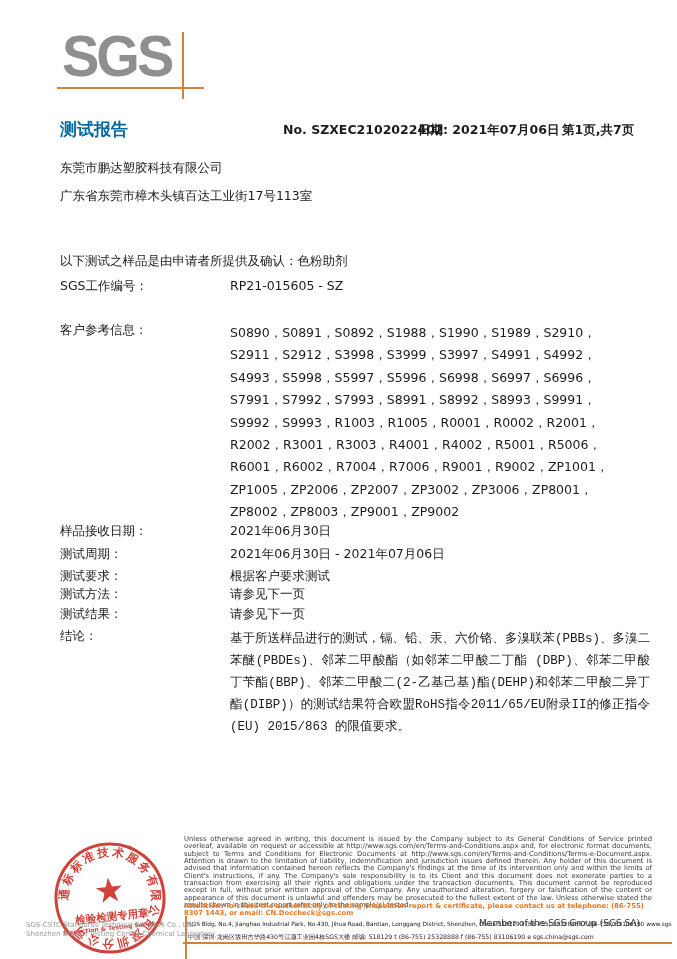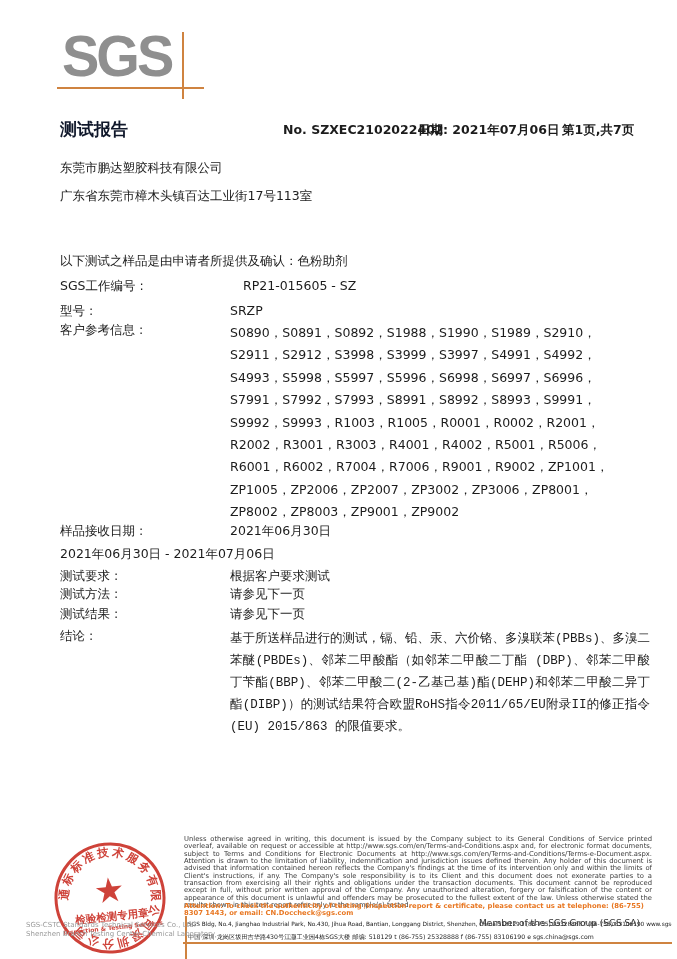--- a/index.html
+++ b/index.html
@@ -9,33 +9,33 @@
   }
   
   .logo{
     position:absolute;left:62px;top:26px;font-size:56px;font-weight:bold;
     color:#8f8f8f;letter-spacing:-3px;line-height:60px;
     font-family:"Liberation Sans","DejaVu Sans",sans-serif;transform:scaleY(1.04);
   }
   .logo-hline{position:absolute;left:57px;top:87px;width:147px;height:2px;background:#cf8340;}
   .logo-vline{position:absolute;left:182px;top:32px;width:2px;height:67px;background:#cf8340;}
   
-  .title{position:absolute;left:60px;top:118px;font-size:17px;font-weight:bold;color:#0f172a;}
+  .title{position:absolute;left:60px;top:118px;font-size:17px;font-weight:bold;color:#0369a1;}
   .report-no{position:absolute;left:235px;top:122px;font-size:12.5px;font-weight:600;margin-left:48px;}
   .report-date{position:absolute;left:418px;top:122px;font-size:12.5px;font-weight:600;}
   .page-info{position:absolute;left:562px;top:122px;font-size:12.5px;font-weight:600;}
   
   .appl-name{position:absolute;left:60px;top:160px;font-size:12.5px;}
   .appl-addr{position:absolute;left:60px;top:188px;font-size:12.5px;}
   
   .intro{position:absolute;left:60px;top:253px;font-size:12.5px;text-align:center;}
   .frow{position:absolute;left:60px;right:22px;display:flex;font-size:12.5px;}
   .flabel{width:170px;flex:none;}
   .fvalue{flex:1;}
-  .r-job{top:278px;gap:13px;} .r-model{top:303px;}
+  .r-job{top:278px;} .r-model{top:303px;}
   .r-ref{top:322px;} .r-ref .fvalue div{line-height:22.4px;}
   .r-recv{top:523px;} .r-period{top:546px;} .r-req{top:568px;}
   .r-method{top:586px;} .r-result{top:606px;}
   .r-concl{top:628px;} .r-concl .fvalue{line-height:22px;max-width:428px;text-align:justify;font-family:Liberation Mono, monospace;}
   
   .disclaimer{
     position:absolute;left:184px;top:836px;width:468px;font-size:6.8px;line-height:7.35px;
     color:#3a3a3a;text-align:justify;
   }
   .attention{
@@ -68,24 +68,20 @@
   <div class="appl-name">东莞市鹏达塑胶科技有限公司</div>
   <div class="appl-addr">广东省东莞市樟木头镇百达工业街17号113室</div>
 
   <div class="intro">以下测试之样品是由申请者所提供及确认：色粉助剂</div>
 
   <div class="frow r-job">
     <div class="flabel">SGS工作编号 :</div>
     <div class="fvalue">RP21-015605 - SZ</div>
   </div>
 
-  <div class="frow r-model">
-    <div class="flabel">型号 :</div>
-    <div class="fvalue">SRZP</div>
-  </div>
 
   <div class="frow r-ref">
     <div class="flabel">客户参考信息 :</div>
     <div class="fvalue">
       <div>S0890，S0891，S0892，S1988，S1990，S1989，S2910，</div>
       <div>S2911，S2912，S3998，S3999，S3997，S4991，S4992，</div>
       <div>S4993，S5998，S5997，S5996，S6998，S6997，S6996，</div>
       <div>S7991，S7992，S7993，S8991，S8992，S8993，S9991，</div>
       <div>S9992，S9993，R1003，R1005，R0001，R0002，R2001，</div>
       <div>R2002，R3001，R3003，R4001，R4002，R5001，R5006，</div>
@@ -94,20 +90,21 @@
       <div>ZP8002，ZP8003，ZP9001，ZP9002</div>
     </div>
   </div>
 
   <div class="frow r-recv">
     <div class="flabel">样品接收日期 :</div>
     <div class="fvalue">2021年06月30日</div>
   </div>
 
   <div class="frow r-period">
+    <div class="flabel">测试周期 :</div>
     <div class="fvalue">2021年06月30日 - 2021年07月06日</div>
   </div>
 
   <div class="frow r-req">
     <div class="flabel">测试要求 :</div>
     <div class="fvalue">根据客户要求测试</div>
   </div>
 
   <div class="frow r-method">
     <div class="flabel">测试方法 :</div>

